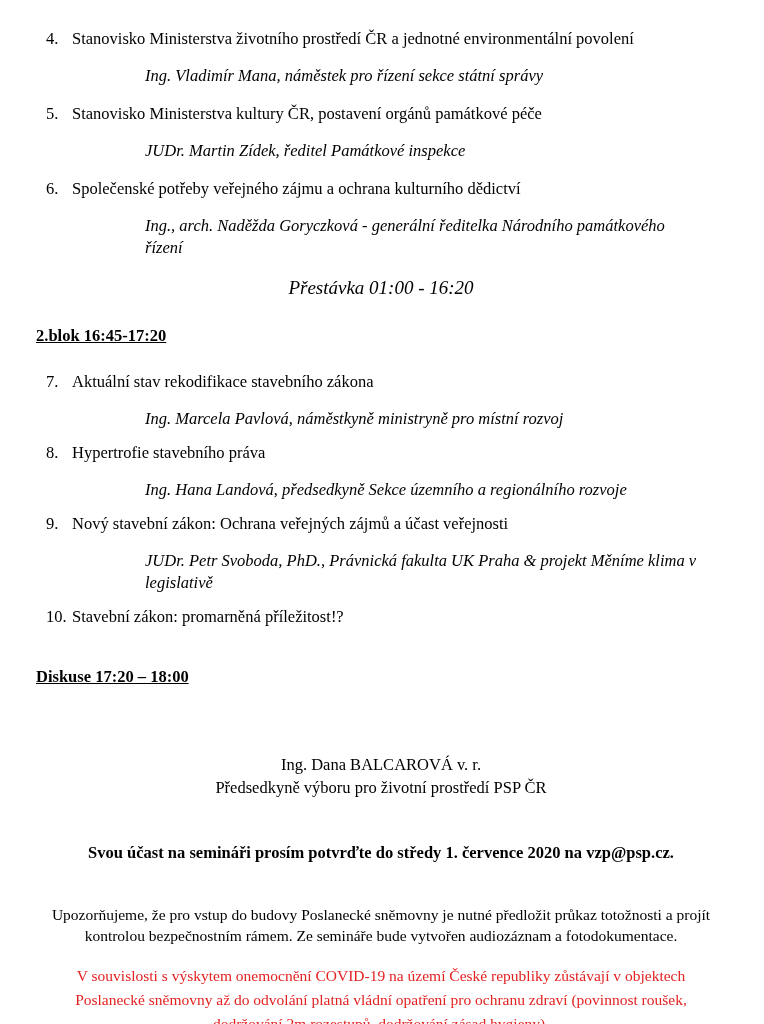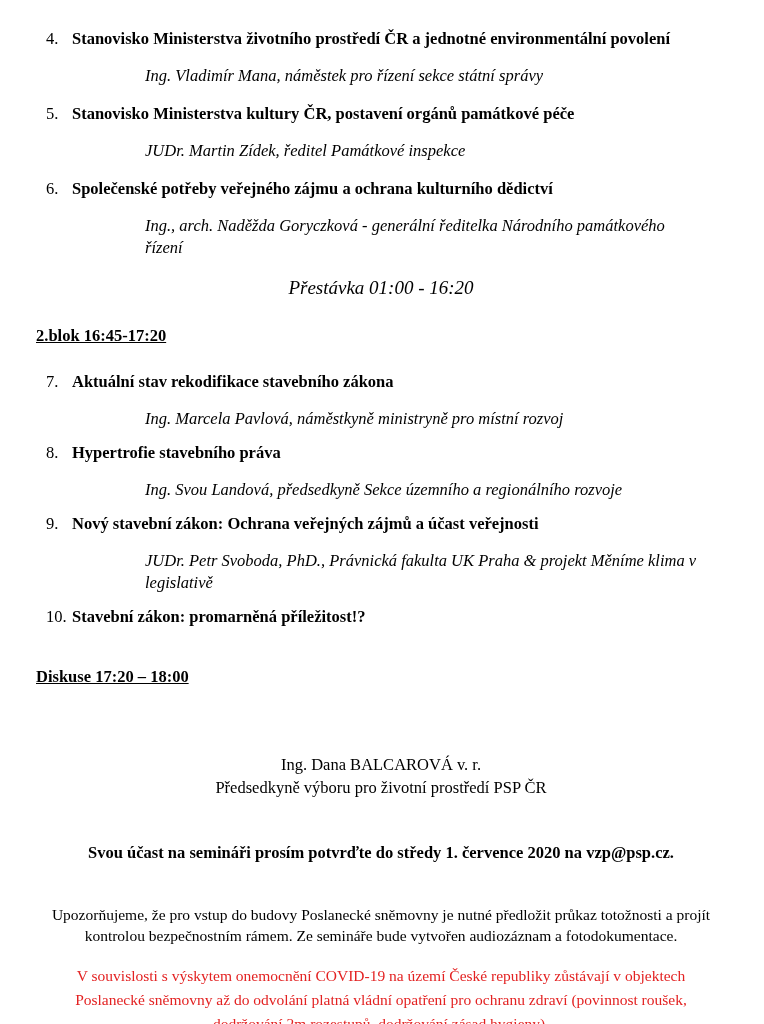--- a/index.html
+++ b/index.html
@@ -17,21 +17,21 @@
     padding: 28px 48px 0 46px;
   }
   .agenda-item { display: flex; margin: 0 0 16px 0; }
   .agenda-item .num {
     flex: 0 0 26px;
     line-height: 22px;
     font-weight: normal;
   }
   .agenda-item .content { flex: 1; }
   .item-title {
-    font-weight: bold;
+    font-weight: normal;
     line-height: 22px;
   }
   .item-speaker {
     font-style: italic;
     line-height: 22px;
     margin-left: 73px;
     margin-top: 15px;
     max-width: 560px;
   }
   .break-line {
@@ -125,21 +125,21 @@
       <div class="content">
         <div class="item-title">Aktuální stav rekodifikace stavebního zákona</div>
         <div class="item-speaker">Ing. Marcela Pavlová, náměstkyně ministryně pro místní rozvoj</div>
       </div>
     </div>
 
     <div class="agenda-item">
       <div class="num">8.</div>
       <div class="content">
         <div class="item-title">Hypertrofie stavebního práva</div>
-        <div class="item-speaker">Ing. Svou Landová, předsedkyně Sekce územního a regionálního rozvoje</div>
+        <div class="item-speaker">Ing. Hana Landová, předsedkyně Sekce územního a regionálního rozvoje</div>
       </div>
     </div>
 
     <div class="agenda-item">
       <div class="num">9.</div>
       <div class="content">
         <div class="item-title">Nový stavební zákon: Ochrana veřejných zájmů a účast veřejnosti</div>
         <div class="item-speaker">JUDr. Petr Svoboda, PhD., Právnická fakulta UK Praha &amp; projekt Měníme klima v legislativě</div>
       </div>
     </div>

